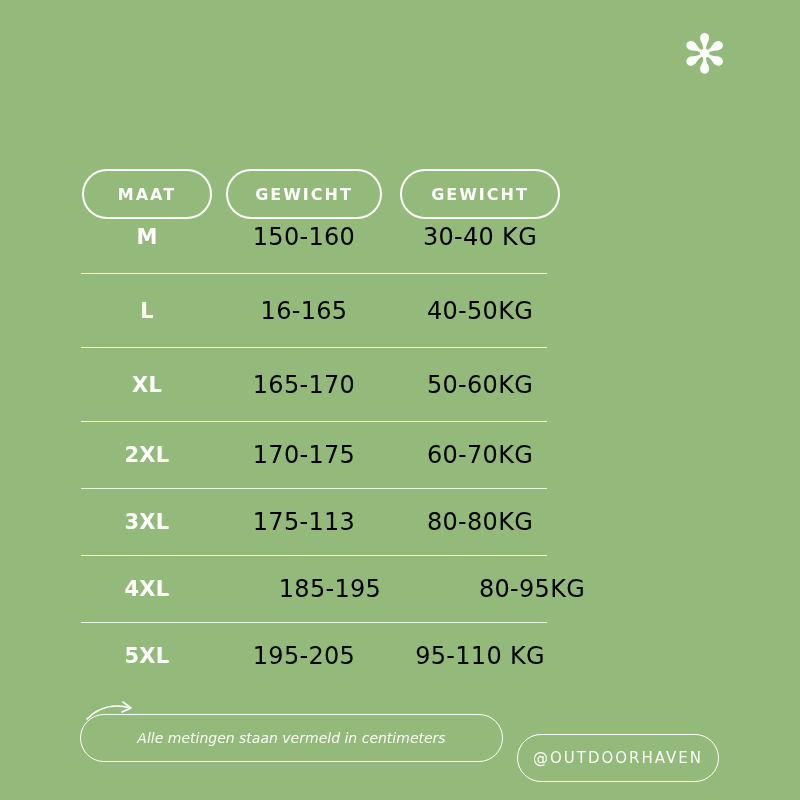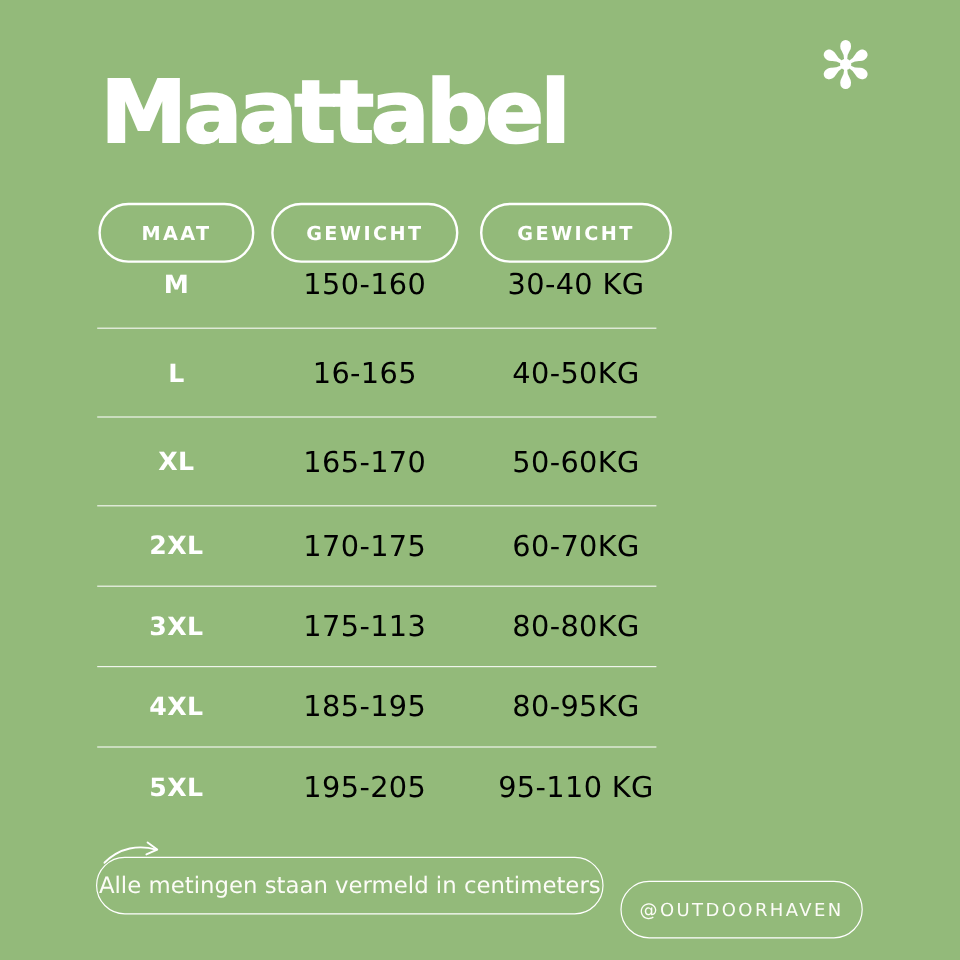--- a/index.html
+++ b/index.html
@@ -40,30 +40,29 @@
   }
   .cell{text-align:center;font-size:24px;color:#000000;letter-spacing:0.3px;}
   .cell.size{font-size:21px;font-weight:bold;color:#FFFFFF;}
   .divider{height:1px;width:466px;margin-left:-2px;background:rgba(255,255,255,0.85);}
   
   .fpill{
     position:absolute;box-sizing:border-box;height:48px;
     border:1.5px solid #FFFFFF;border-radius:40px;
     display:flex;align-items:center;justify-content:center;
   }
-  .note-pill{left:80px;top:714px;width:423px;font-size:19px;color:#FCFCF7;}
+  .note-pill{left:80px;top:714px;width:423px;font-size:14px;color:#FCFCF7;font-style:italic;}
   .handle-pill{left:517px;top:734px;width:202px;font-size:15px;letter-spacing:2px;color:#FCFCF7;}
   .arrow{position:absolute;left:86px;top:698px;}
 </style>
 </head>
 <body>
 
 <div class="canvas">
 
-  <h1 class="title">Maattabel</h1>
   <span class="asterisk">✻</span>
 
   <div class="headrow">
     <div class="hpill c0">
       <span>MAAT</span>
     </div>
     <div class="hpill c1">
       <span>GEWICHT</span>
     </div>
     <div class="hpill c2">
@@ -95,21 +94,21 @@
         <div class="cell">170-175</div>
         <div class="cell">60-70KG</div>
       </div>
       <div class="divider"></div>
       <div class="trow" style="height: 66px;">
         <div class="cell size">3XL</div>
         <div class="cell">175-113</div>
         <div class="cell">80-80KG</div>
       </div>
       <div class="divider"></div>
-      <div class="trow" style="height: 66px;">
+      <div class="trow" style="height: 66px; gap: 26px;">
         <div class="cell size">4XL</div>
         <div class="cell">185-195</div>
         <div class="cell">80-95KG</div>
       </div>
       <div class="divider"></div>
       <div class="trow" style="height: 66px;">
         <div class="cell size">5XL</div>
         <div class="cell">195-205</div>
         <div class="cell">95-110 KG</div>
       </div>

